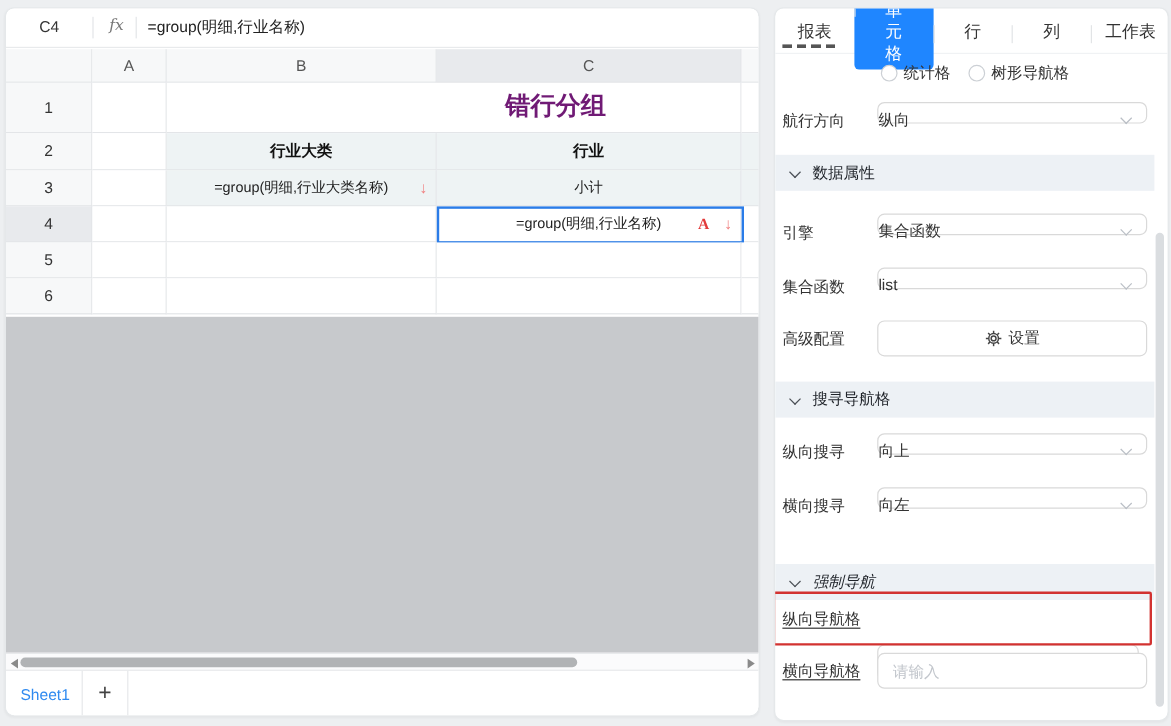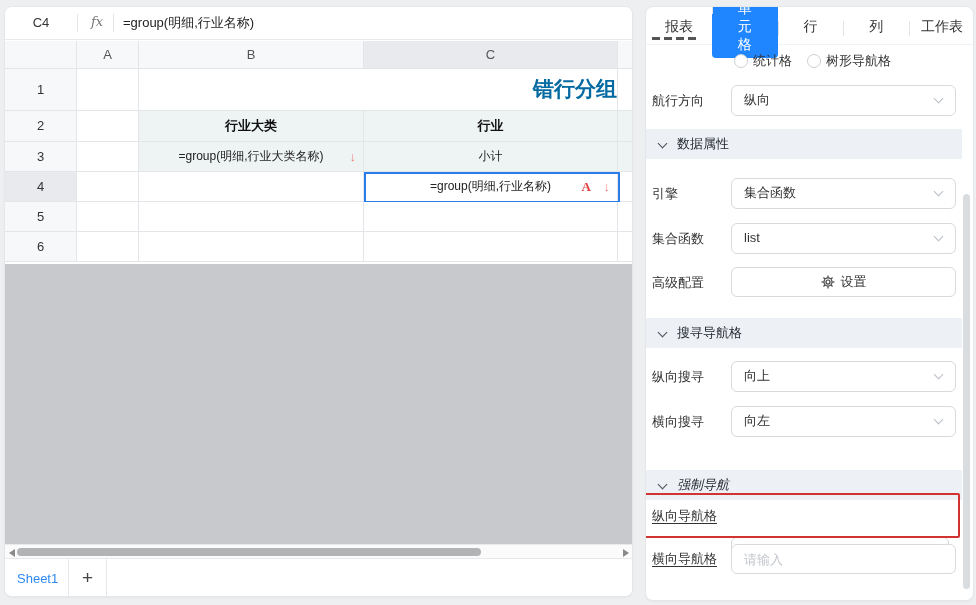--- a/index.html
+++ b/index.html
@@ -17,21 +17,21 @@
   .fbar .ftext { position:absolute; left:118px; top:0; height:32px; line-height:32px; font-size:13px; color:#222; white-space:nowrap; }
 
   
   .cell { position:absolute; background:#fff; border-right:1px solid #e3e5e8; border-bottom:1px solid #e3e5e8; font-size:12px; color:#222; text-align:center; overflow:hidden; white-space:nowrap; }
   .hdr  { background:#f7f8f9; color:#555; font-size:13px; }
   .hdr.sel { background:#e8eaed; }
   .rownum { background:#f7f8f9; color:#333; font-size:13px; }
   .rownum.sel { background:#e8eaed; }
   .shade { background:#eef3f4; }
   .boldcell { font-weight:bold; font-size:13px; color:#111; }
-  .titlecell { font-weight:bold; font-size:21px; color:#0369a1; padding-left:170px;text-align:right; }
+  .titlecell { font-weight:bold; font-size:21px; color:#701a75; padding-left:170px; }
   .arrow-red { position:absolute; color:#f08080; font-size:13px; font-weight:bold; }
   .marker-a { position:absolute; color:#e23b3b; font-size:13px; font-weight:bold; font-family:"Liberation Serif","DejaVu Serif",serif; }
   .sel-outline { position:absolute; left:359px; top:165px; width:256px; height:31px; border:2px solid #2a7ce8; pointer-events:auto; }
 
   .void { position:absolute; left:0; top:257px; width:629px; height:280px; background:#c7c9cc; }
 
   
   .hscroll { position:absolute; left:0; top:537px; width:629px; height:14px; background:#fbfbfc; border-top:1px solid #e8eaec; }
   .hthumb { position:absolute; left:12px; top:3px; width:464px; height:8px; background:#b1b3b5; border-radius:4px; }
   .tri { position:absolute; width:0; height:0; border-style:solid; }
@@ -47,21 +47,21 @@
   .ptabs { position:absolute; left:0; top:2px; width:329px; height:36px; display:flex; align-items:center; border-bottom:1px solid #f0f2f4; }
   .ptab { flex:1; text-align:center; font-size:14px; color:#333; position:relative; cursor:pointer; }
   .ptab + .ptab::before { content:""; position:absolute; left:0; top:3px; width:1px; height:15px; background:#e2e4e6; }
   .ptab .pill { display:inline-block; background:#1f86ff; color:#fff; padding:4px 23px; border-radius:4px; font-size:14px; }
 
   .frag { position:absolute; left:6px; top:30px; width:46px; height:3px;
           background:repeating-linear-gradient(90deg,#555 0 8px,transparent 8px 12px); }
 
   .plabel { position:absolute; left:6px; font-size:13px; color:#333; height:16px; line-height:16px; }
   .ulabel { text-decoration:underline; text-underline-offset:3px; }
-  .pselect { position:absolute; left:85px; width:225px; height:31px; border:1px solid #d9d9d9; border-radius:6px; background:#fff; font-size:13px; color:#333; line-height:28px; padding-left:12px; cursor:pointer; }
+  .pselect { position:absolute; left:85px; width:225px; height:18px; border:1px solid #d9d9d9; border-radius:6px; background:#fff; font-size:13px; color:#333; line-height:28px; cursor:pointer; }
   .chev { position:absolute; right:13px; top:9px; width:7px; height:7px; border-right:1.5px solid #b9bec5; border-bottom:1.5px solid #b9bec5; transform:rotate(45deg); }
   .band { position:absolute; left:0; width:316px; height:30px; background:#edf1f5; font-size:13px; color:#1f2329; line-height:30px; cursor:pointer; }
   .band .btext { position:absolute; left:31px; }
   .bchev { position:absolute; left:13px; top:11px; width:7px; height:7px; border-right:1.5px solid #4a4f55; border-bottom:1.5px solid #4a4f55; transform:rotate(45deg); }
 
   .radio { position:absolute; width:14px; height:14px; border:1px solid #ccd0d5; border-radius:50%; background:#fff; cursor:pointer; }
   .rlabel { position:absolute; font-size:13px; color:#333; height:16px; line-height:16px;font-family:Liberation Serif, serif; }
 
   .pbtn { position:absolute; left:85px; width:225px; height:30px; border:1px solid #d9d9d9; border-radius:6px; background:#fff; font-size:13px; color:#333; display:flex; align-items:center; justify-content:center; gap:6px; cursor:pointer; }
 

